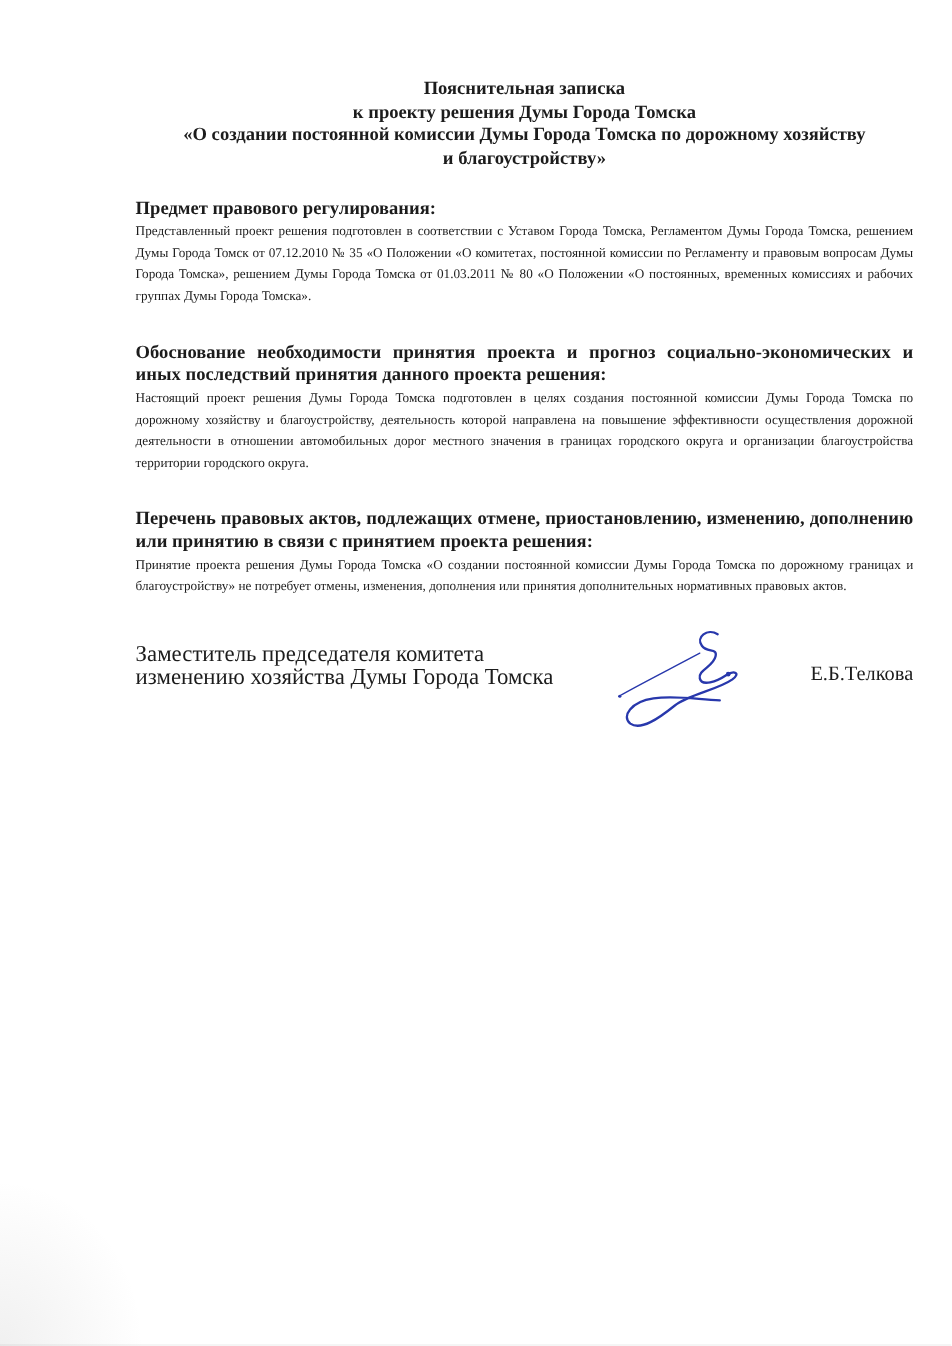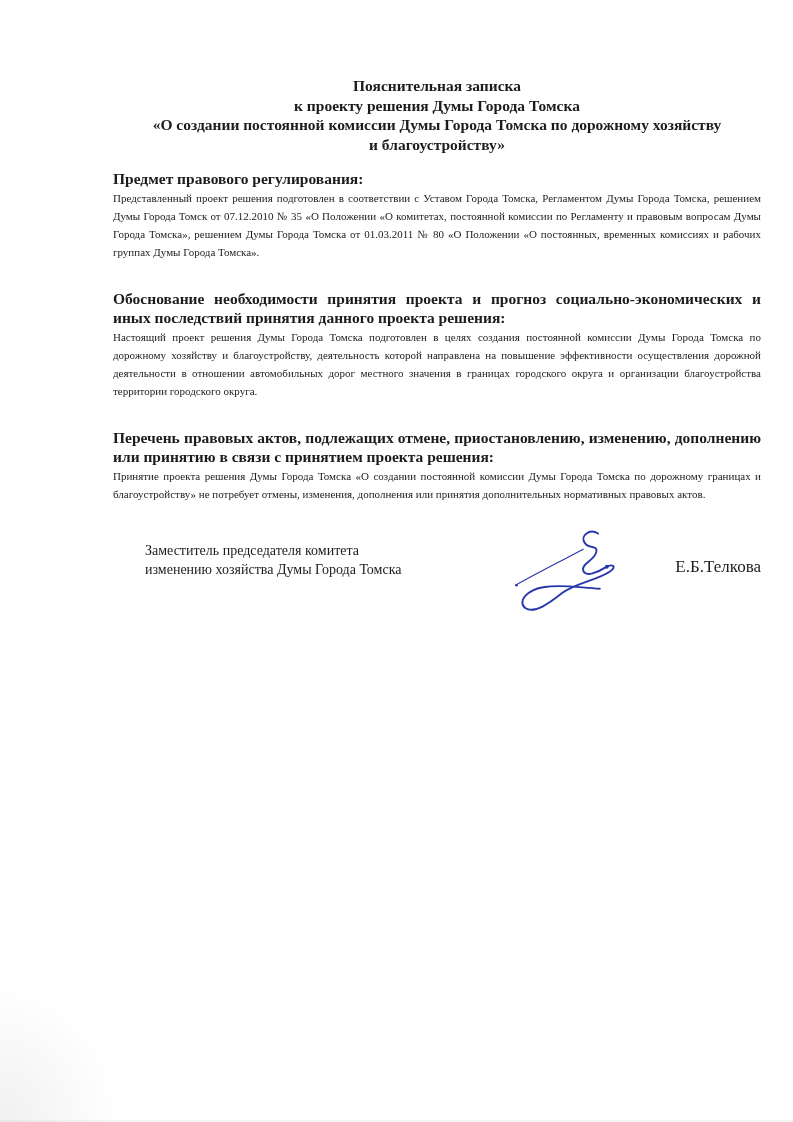--- a/index.html
+++ b/index.html
@@ -12,54 +12,53 @@
     width: 793px;
     height: 1122px;
     background: #ffffff;
     overflow: hidden;
     font-family: "Liberation Serif", "DejaVu Serif", serif;
     color: #1c1c1c;
   }
   .content {
     position: absolute;
     left: 113px;
-    top: 16px;
+    top: 4px;
     width: 648px;
   }
   .doc-title {
     margin-top: 60px;
     text-align: center;
     font-weight: bold;
     font-size: 15.5px;
     line-height: 19.5px;
   }
   .section { margin-top: 28px; }
-  .section.first { margin-top: 15px; }
+  .section.first { margin-top: 22px; }
   .section-heading {
     margin: 0;
     font-weight: bold;
     font-size: 15.5px;
     line-height: 19.5px;
     text-align: justify;
   }
   .section-body {
     margin: 0;
     font-size: 11px;
     line-height: 18px;
     text-align: justify;
   }
   .sig-row {
     position: relative;
     margin-top: 38px;
     height: 110px;
   }
   .sig-position {
-    font-size: 14px;
+    font-size: 19px;
     line-height: 19.5px;
-    margin-left: 32px;
   }
   .sig-ink {
     position: absolute;
     left: 400px;
     top: -16px;
     width: 114px;
     height: 102px;
   }
   .sig-name {
     position: absolute;

